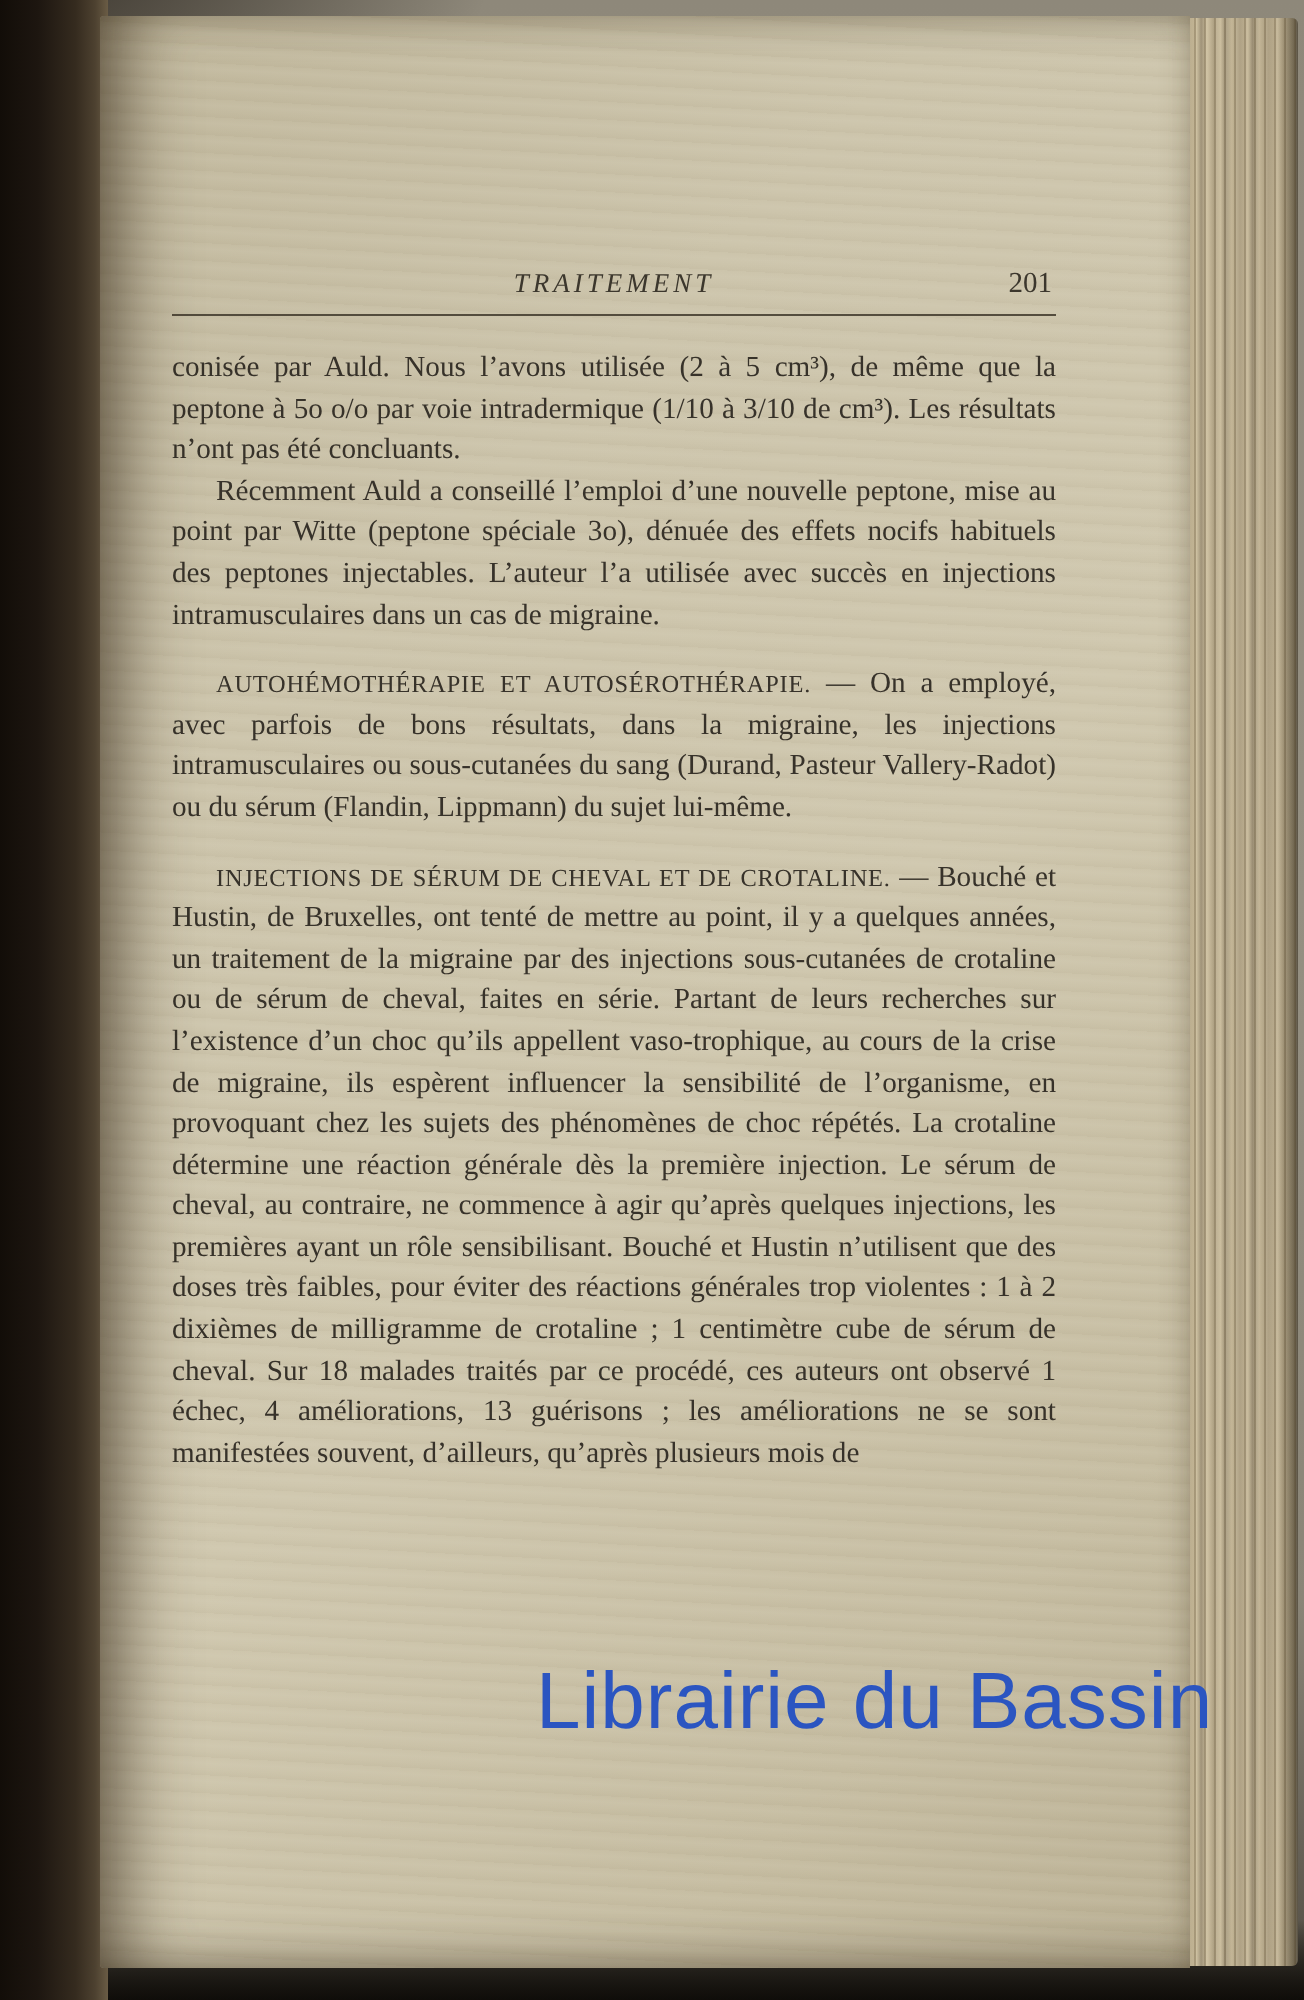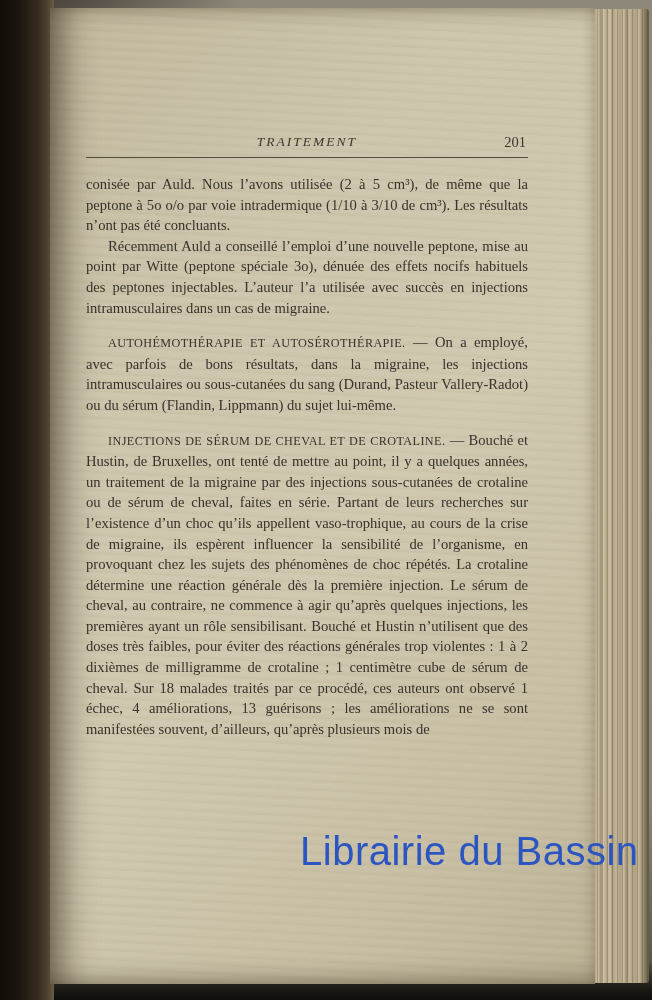--- a/index.html
+++ b/index.html
@@ -141,21 +141,21 @@
   .body-text p { margin: 0; }
   .body-text p.indent { text-indent: 22px; }
   .body-text p.section { margin-top: 14px; }
   .sc {
     font-size: 12.2px;
     letter-spacing: 0.4px;
   }
 
   .watermark {
     position: absolute;
-    left: 300px;
+    left: 268px;
     top: 829px;
     font-family: "Liberation Sans", sans-serif;
     font-size: 40px;
     font-weight: 400;
     letter-spacing: 0.5px;
     color: var(--watermark, #2b55c1);
     white-space: nowrap;
     z-index: 10;
     text-align: right;
   }

